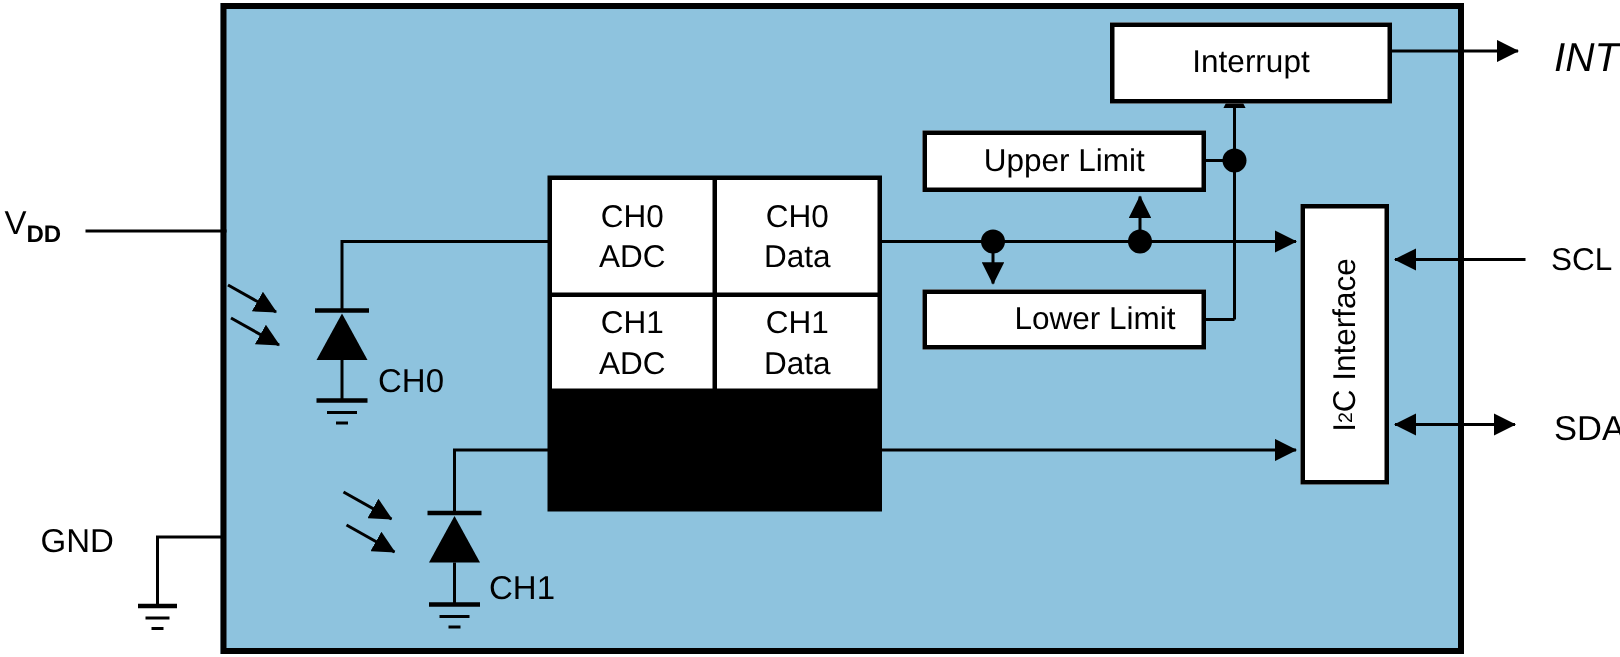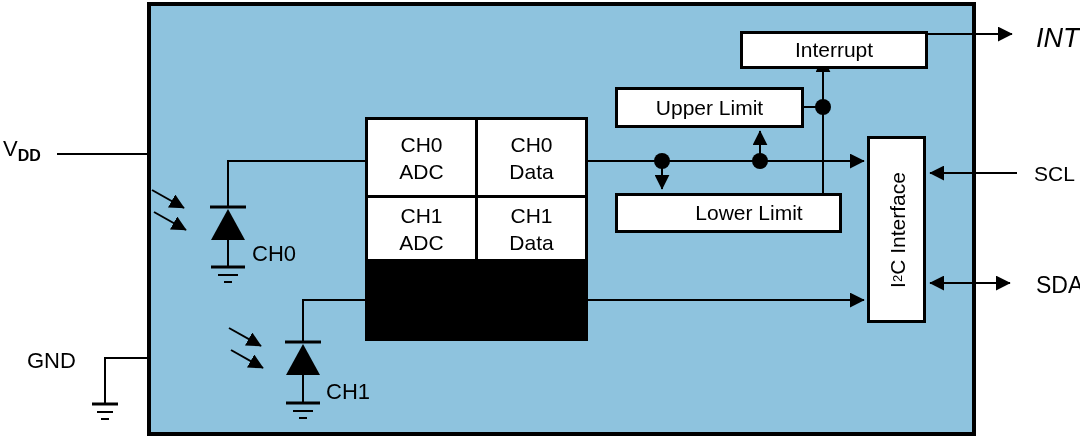--- a/index.html
+++ b/index.html
@@ -57,22 +57,22 @@
     display: flex;
     flex-direction: column;
     align-items: center;
     justify-content: center;
     font-size: 21px;
     line-height: 27px;
     text-align: center;
   }
   .adc-cell.wide { grid-column: 1 / span 2; flex-direction: row; }
   .blk-upper  { left: 615px; top: 87px;  width: 189px; height: 41px; text-align: center; }
-  .blk-lower  { left: 615px; top: 193px; width: 227px; height: 40px; padding-left: 41px; }
-  .blk-intr   { left: 740px; top: 31px;  width: 188px; height: 38px; }
+  .blk-lower  { left: 615px; top: 193px; width: 189px; height: 40px; padding-left: 41px; }
+  .blk-intr   { left: 740px; top: 15px;  width: 188px; height: 54px; }
   .blk-i2c    { left: 867px; top: 136px; width: 59px;  height: 187px; }
   .i2c-inner {
     position: absolute;
     left: 50%; top: 50%;
     width: 181px; height: 53px;
     transform: translate(-50%, -50%) rotate(-90deg);
     display: flex;
     align-items: center;
     justify-content: center;
     font-size: 21px;

